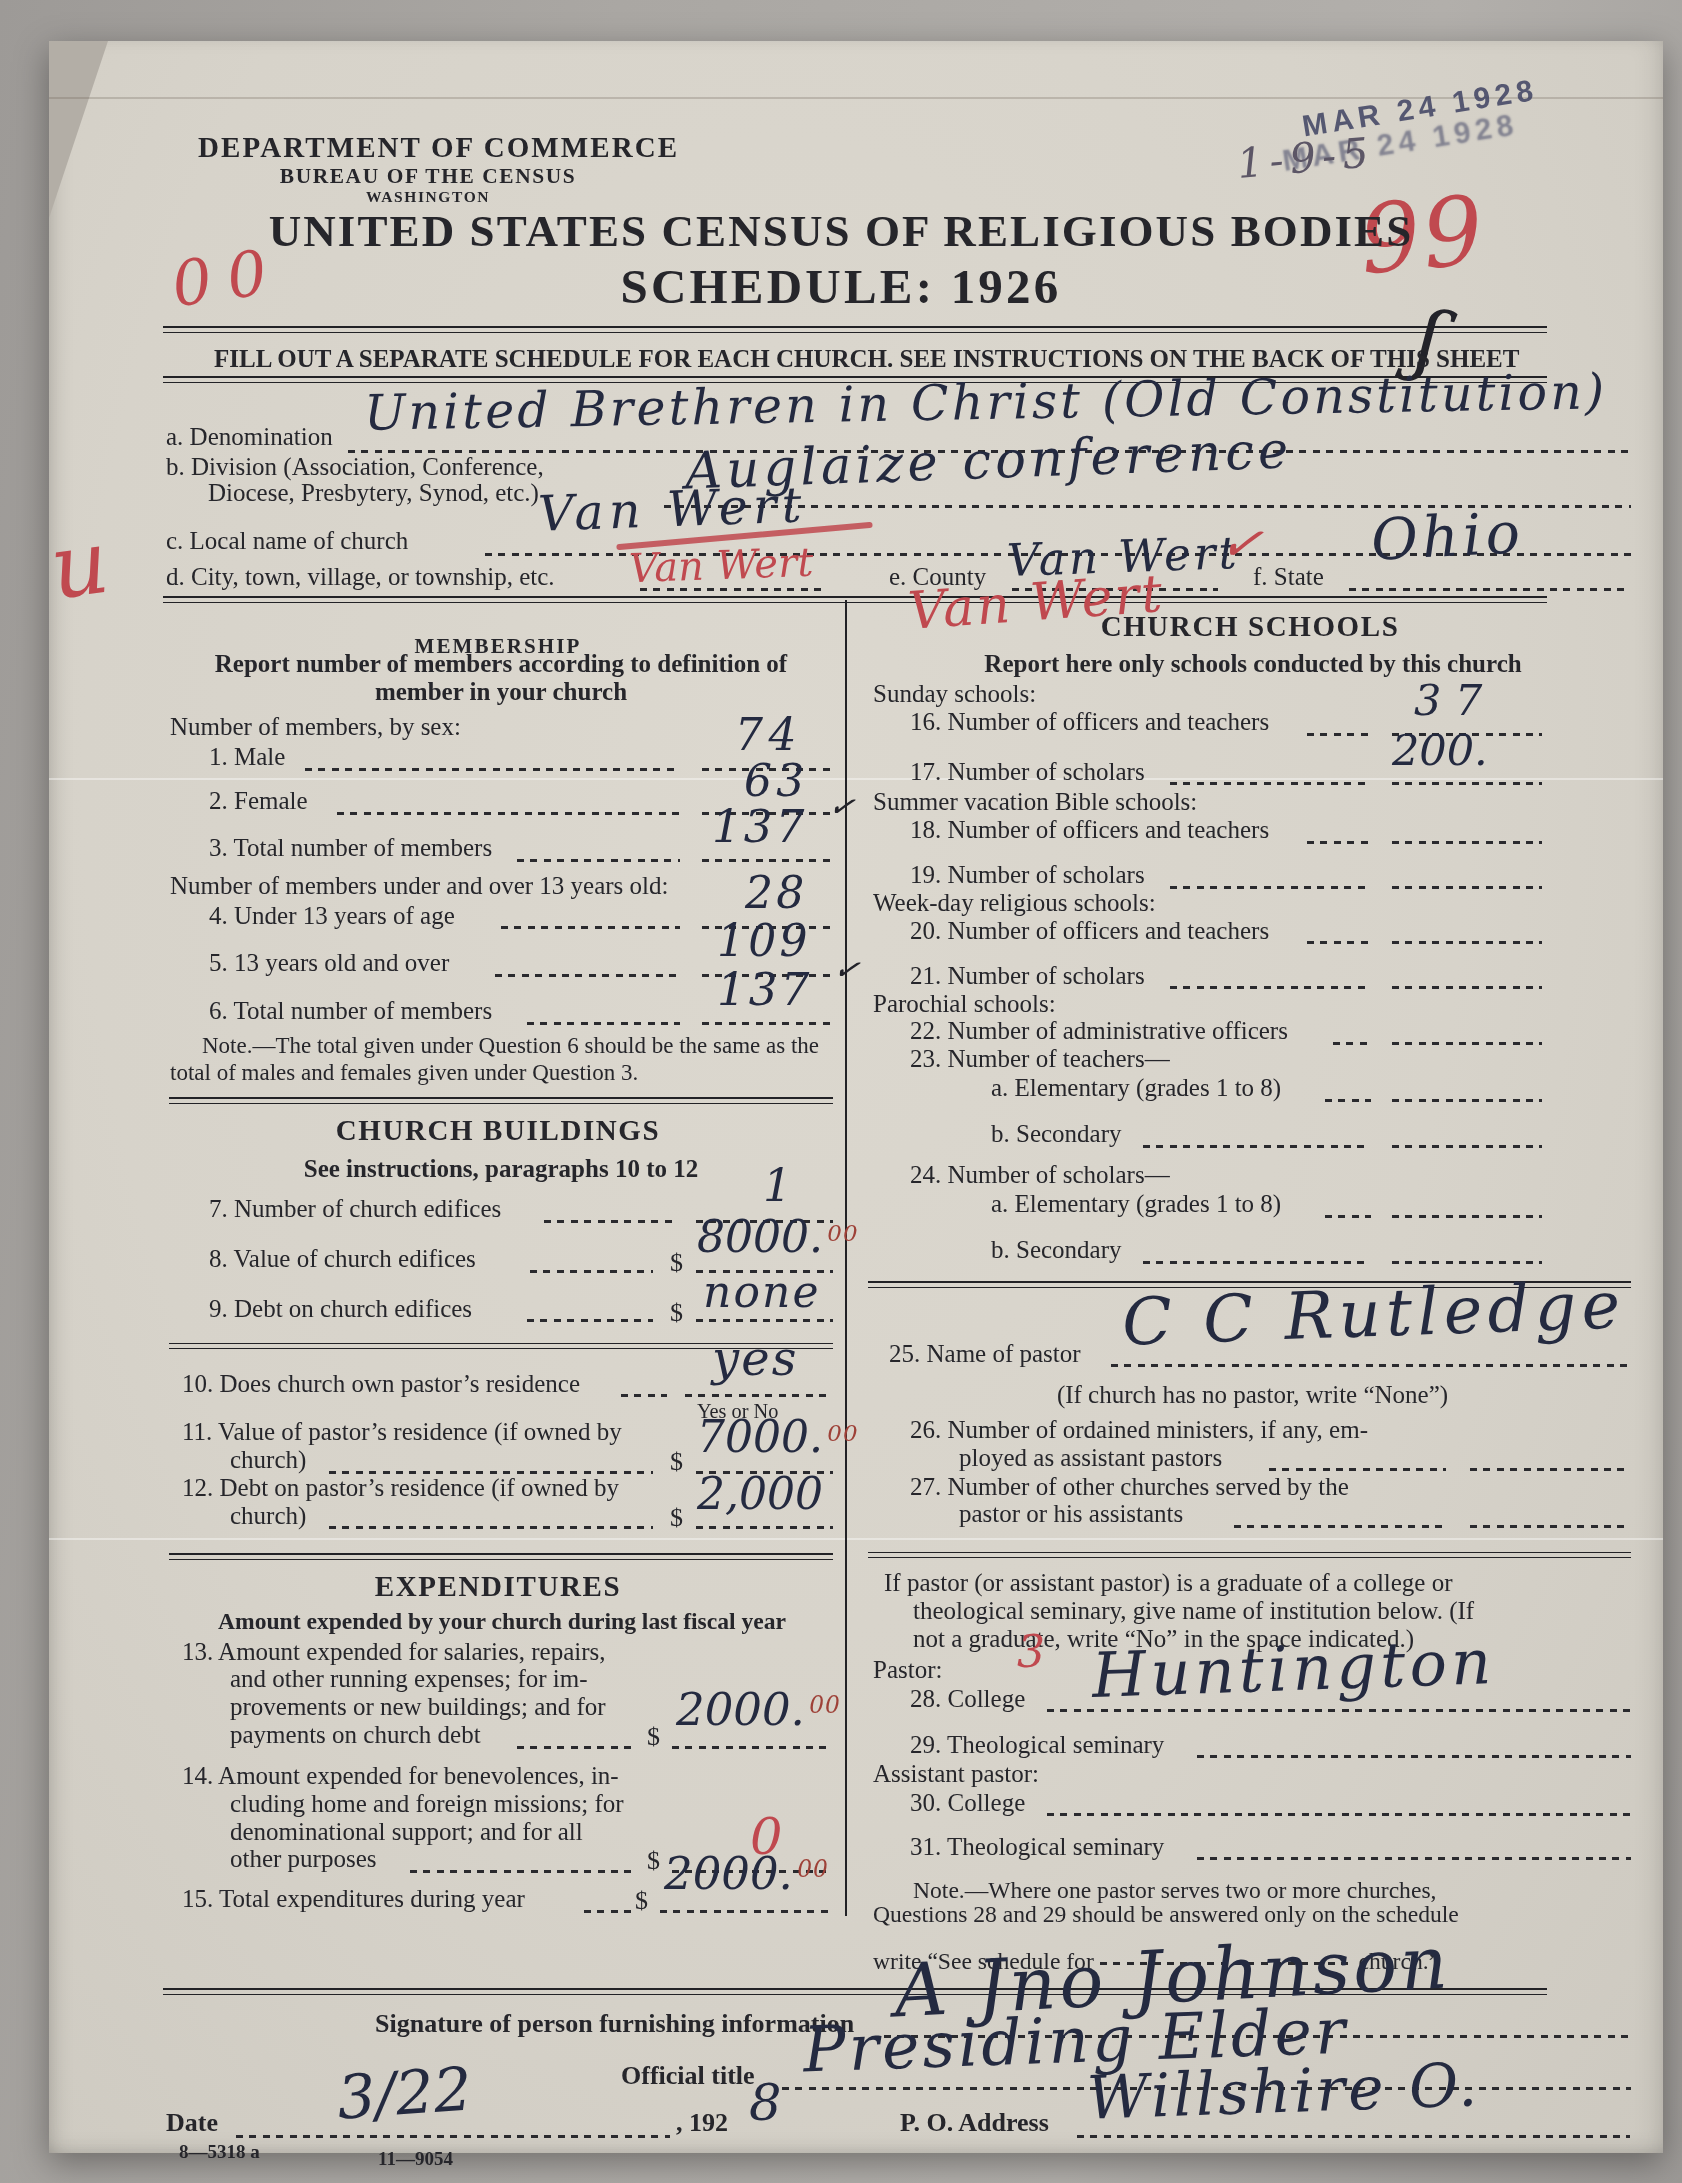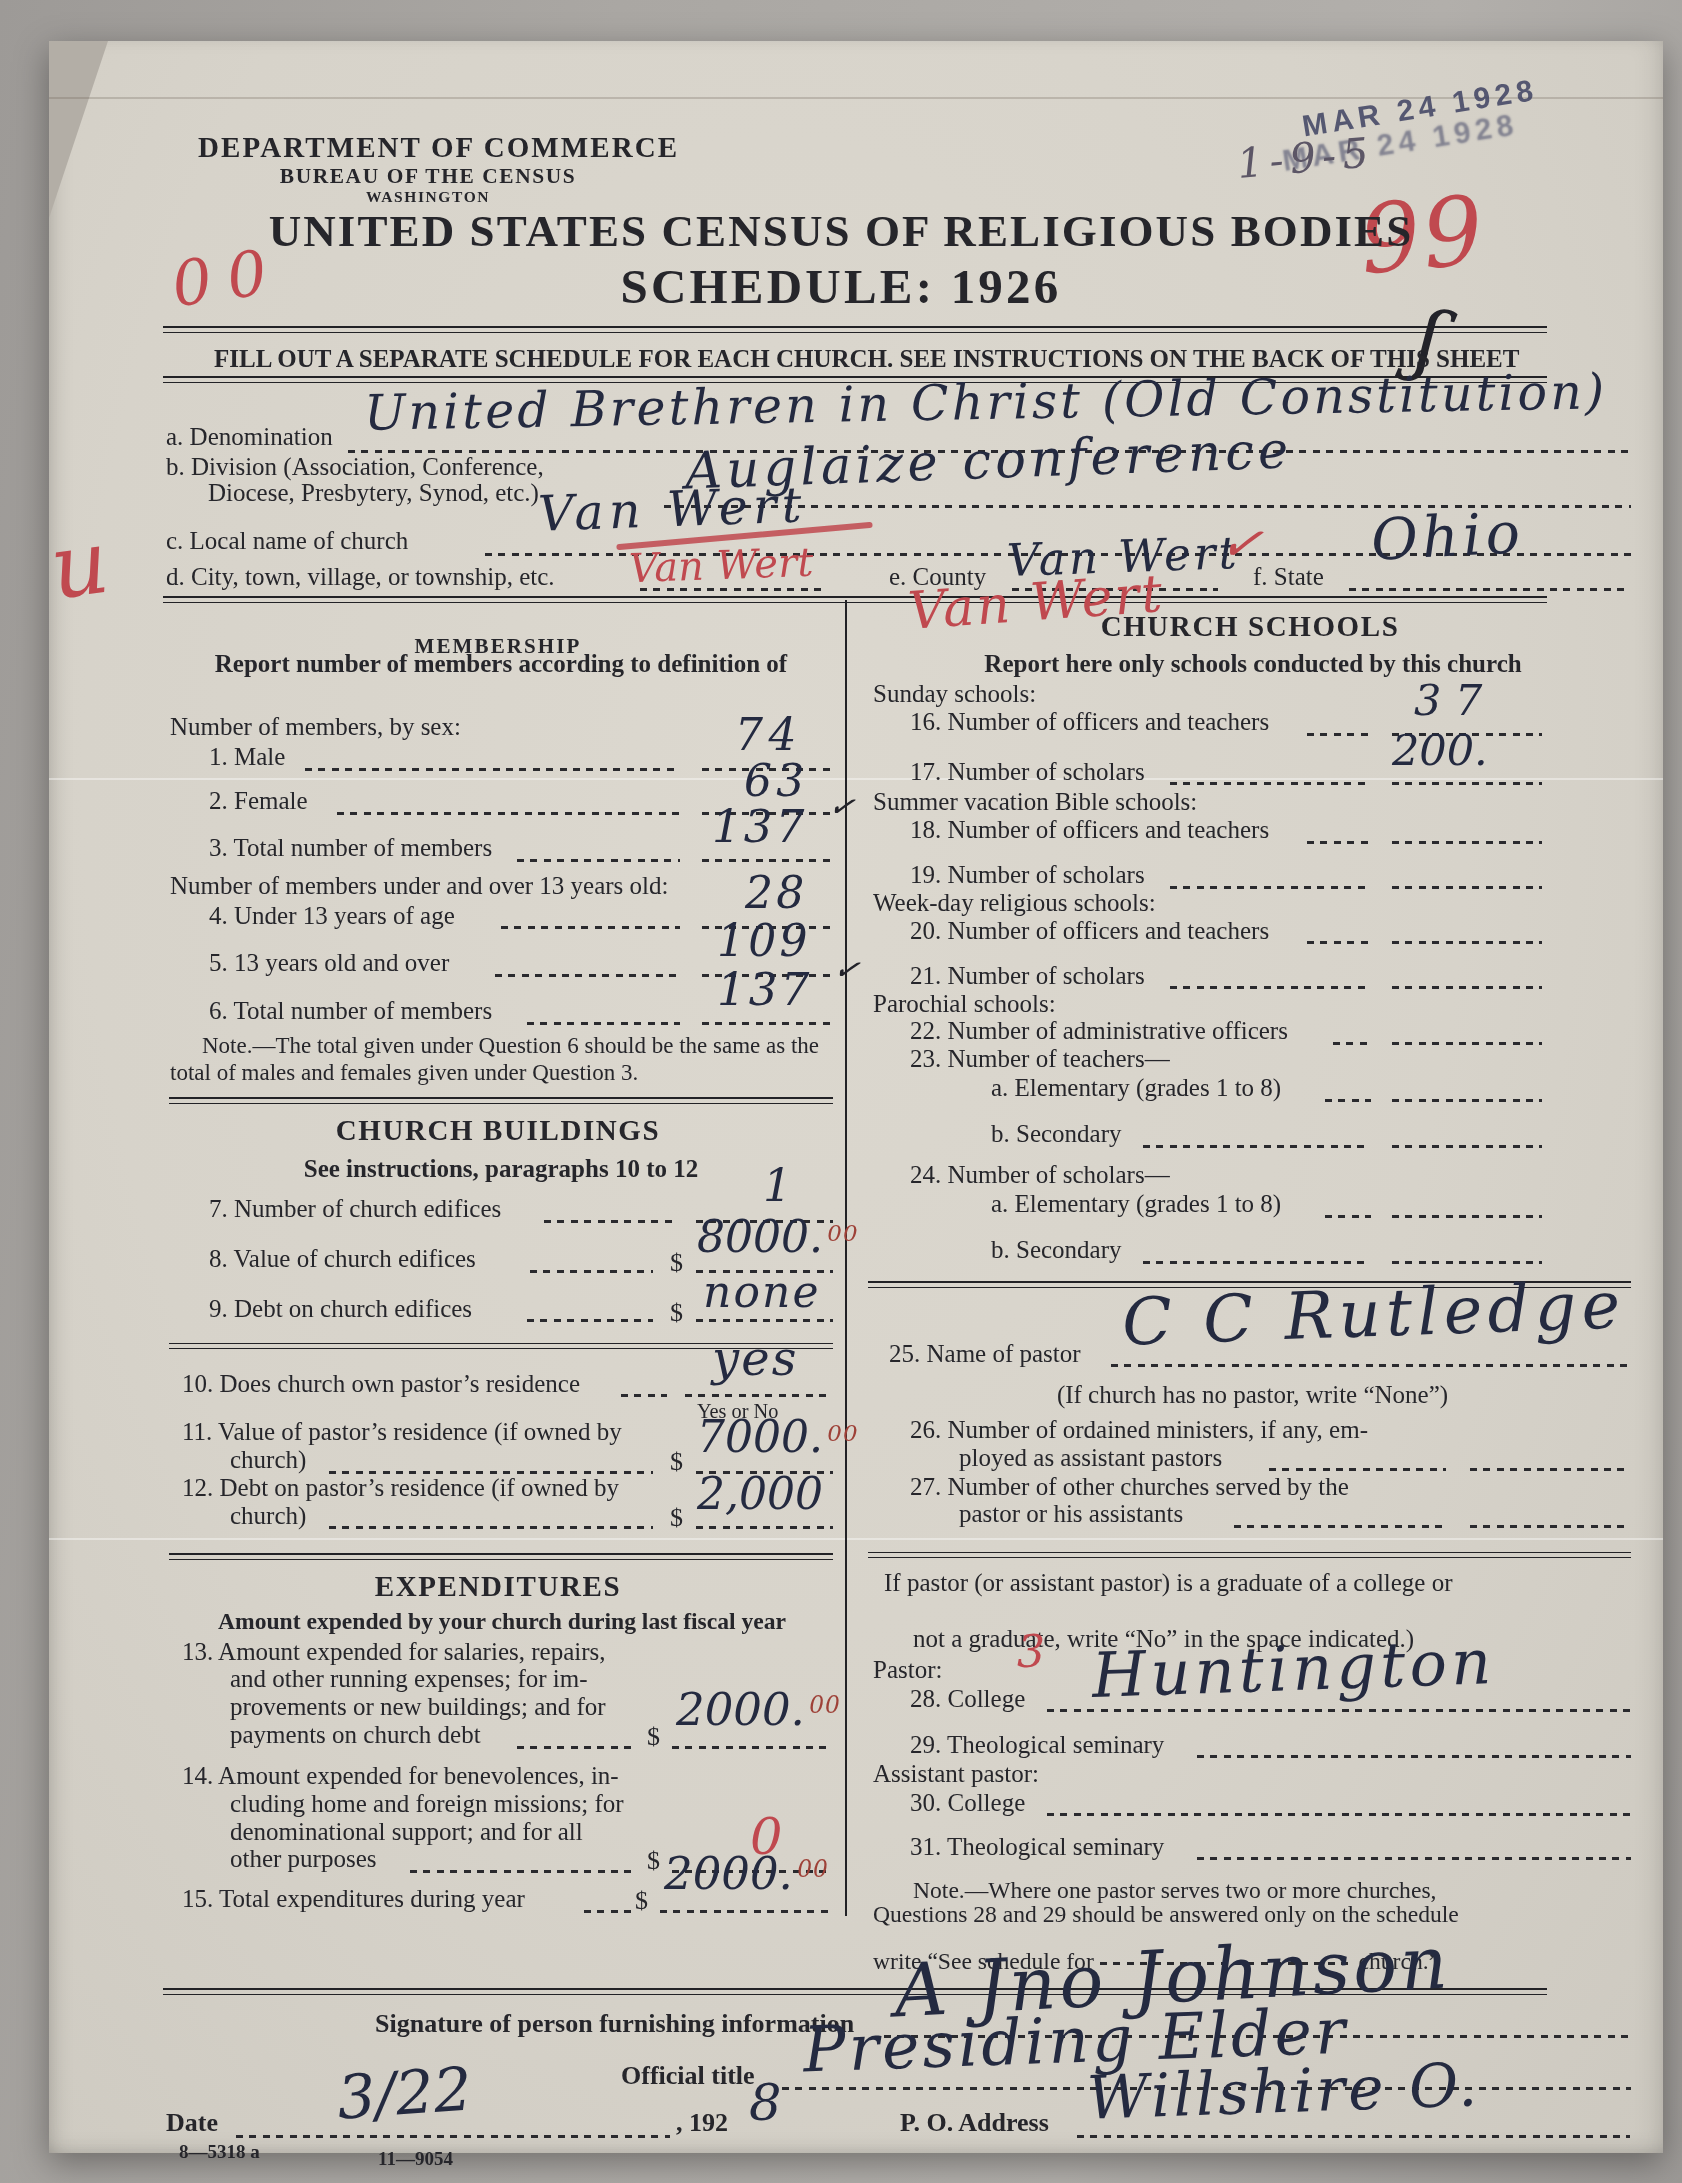--- a/index.html
+++ b/index.html
@@ -86,20 +86,21 @@
   <div class="t" style="left:1253px;top:563px;font-size:25px">f. State</div>
   <div class="leader" style="left:1349px;top:588px;width:281px"></div>
   <div class="hw" style="left:1371px;top:508px;font-size:57px;letter-spacing:4.3px;transform:rotate(-3deg)">Ohio</div>
 
   <div class="drule" style="left:163px;top:596px;width:1384px"></div>
   <div class="vr" style="left:845px;top:600px;height:1316px"></div>
   <div class="hw red" style="left:908px;top:576px;font-size:52px;letter-spacing:2.1px;transform:rotate(-4deg);z-index:5">Van Wert</div>
 
   <div class="t b c" style="left:225px;top:634px;width:546px;font-size:21px;letter-spacing:2.1px">MEMBERSHIP</div>
   <div class="t b c" style="left:177px;top:650px;width:648px;font-size:25px">Report number of members according to definition of</div>
+  <div class="t b c" style="left:177px;top:678px;width:648px;font-size:25px">member in your church</div>
   <div class="t" style="left:170px;top:713px;font-size:25px">Number of members, by sex:</div>
 
   <div class="t" style="left:209px;top:743px;font-size:25px">1. Male</div>
   <div class="leader" style="left:305px;top:768px;width:375px"></div>
   <div class="leader" style="left:702px;top:768px;width:131px"></div>
   <div class="hw" style="left:735px;top:713px;font-size:44px;letter-spacing:5.4px">74</div>
 
   <div class="t" style="left:209px;top:787px;font-size:25px">2. Female</div>
   <div class="leader" style="left:337px;top:812px;width:343px"></div>
   <div class="leader" style="left:702px;top:812px;width:131px"></div>
@@ -267,20 +268,21 @@
   <div class="leader" style="left:1269px;top:1468px;width:177px"></div>
   <div class="leader" style="left:1470px;top:1468px;width:161px"></div>
 
   <div class="t" style="left:910px;top:1473px;font-size:25px">27. Number of other churches served by the</div>
   <div class="t" style="left:959px;top:1500px;font-size:25px">pastor or his assistants</div>
   <div class="leader" style="left:1234px;top:1525px;width:212px"></div>
   <div class="leader" style="left:1470px;top:1525px;width:161px"></div>
 
   <div class="drule thin" style="left:868px;top:1552px;width:763px"></div>
   <div class="t" style="left:884px;top:1569px;font-size:25px">If pastor (or assistant pastor) is a graduate of a college or</div>
+  <div class="t" style="left:913px;top:1597px;font-size:25px">theological seminary, give name of institution below.  (If</div>
   <div class="t" style="left:913px;top:1625px;font-size:25px">not a graduate, write “No” in the space indicated.)</div>
 
   <div class="t" style="left:873px;top:1656px;font-size:25px">Pastor:</div>
   <div class="hw red" style="left:1017px;top:1630px;font-size:44px">3</div>
   <div class="t" style="left:910px;top:1685px;font-size:25px">28. College</div>
   <div class="leader" style="left:1047px;top:1709px;width:584px"></div>
   <div class="hw" style="left:1092px;top:1638px;font-size:62px;letter-spacing:4.3px;transform:rotate(-2deg)">Huntington</div>
 
   <div class="t" style="left:910px;top:1731px;font-size:25px">29. Theological seminary</div>
   <div class="leader" style="left:1197px;top:1755px;width:434px"></div>

